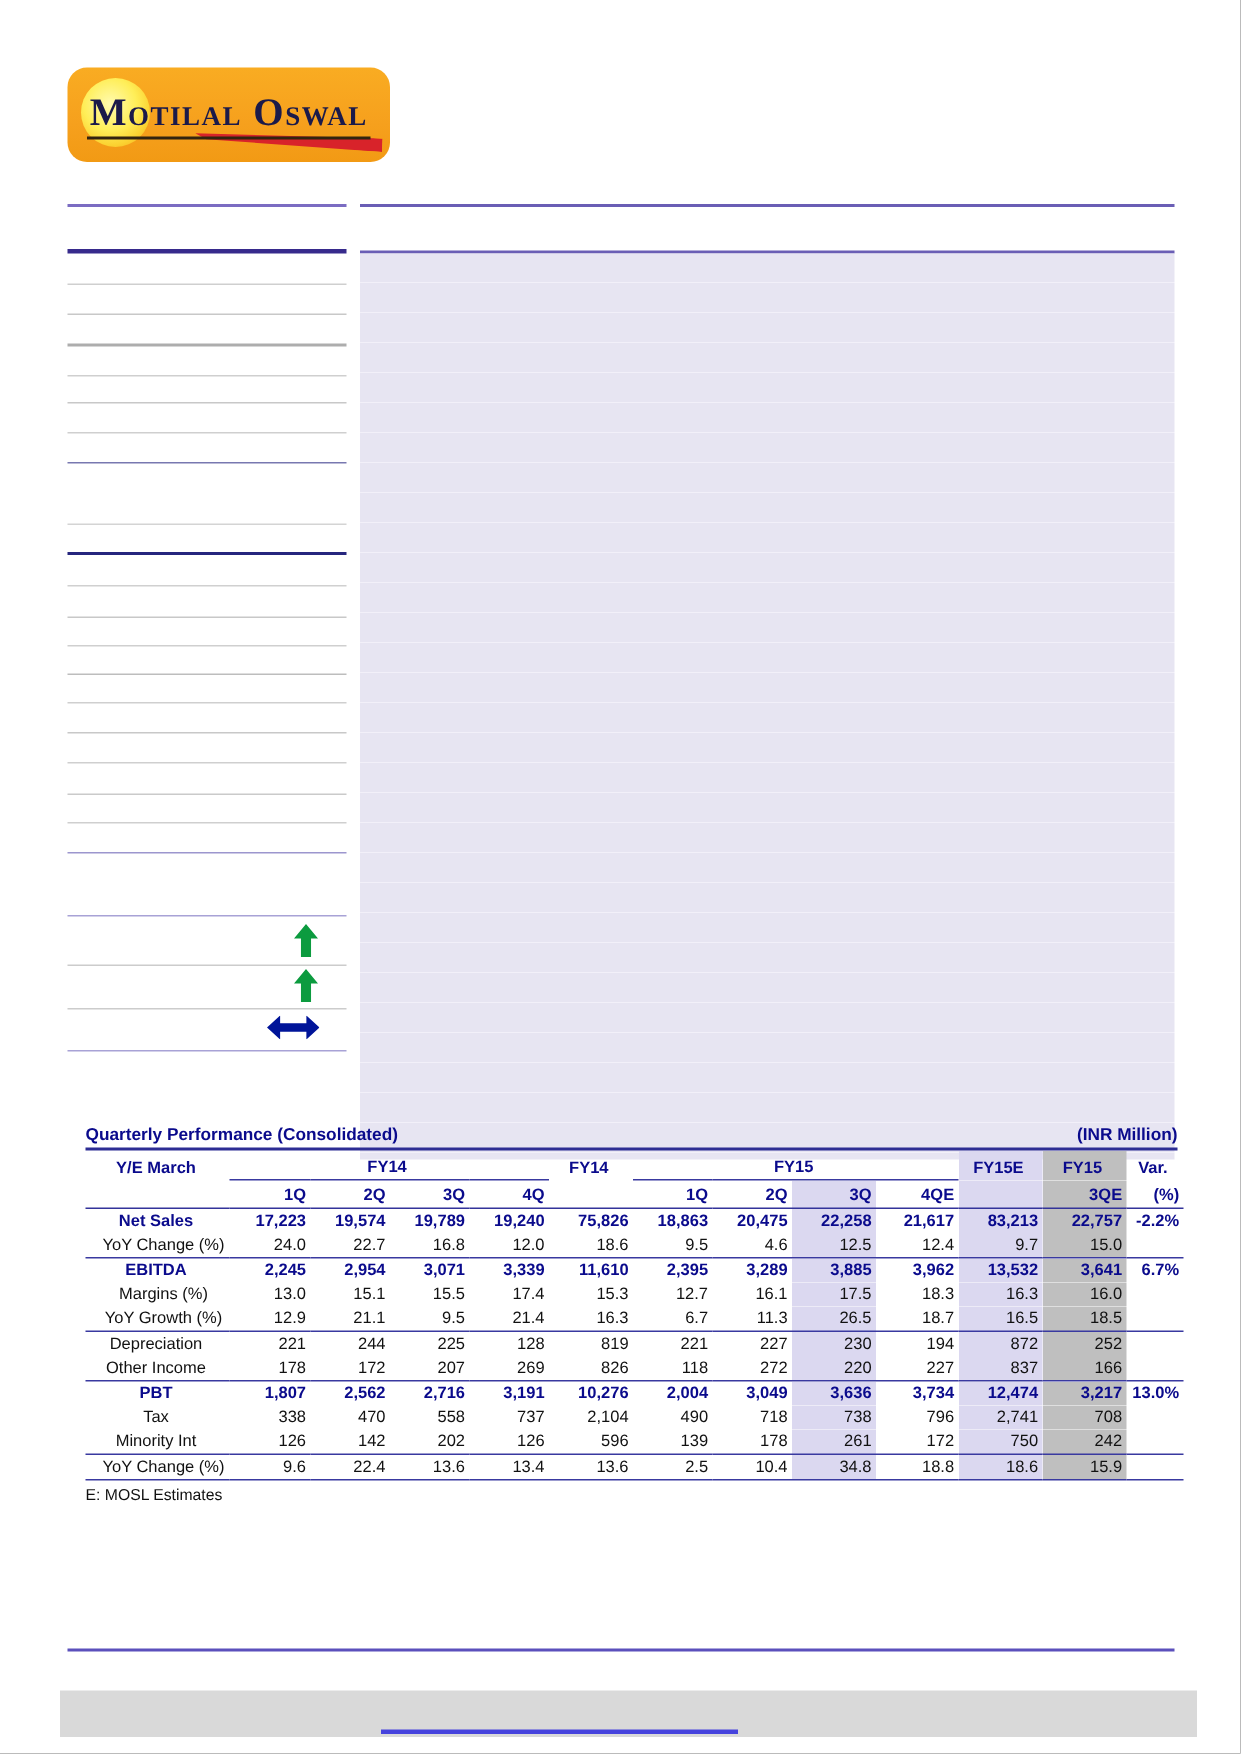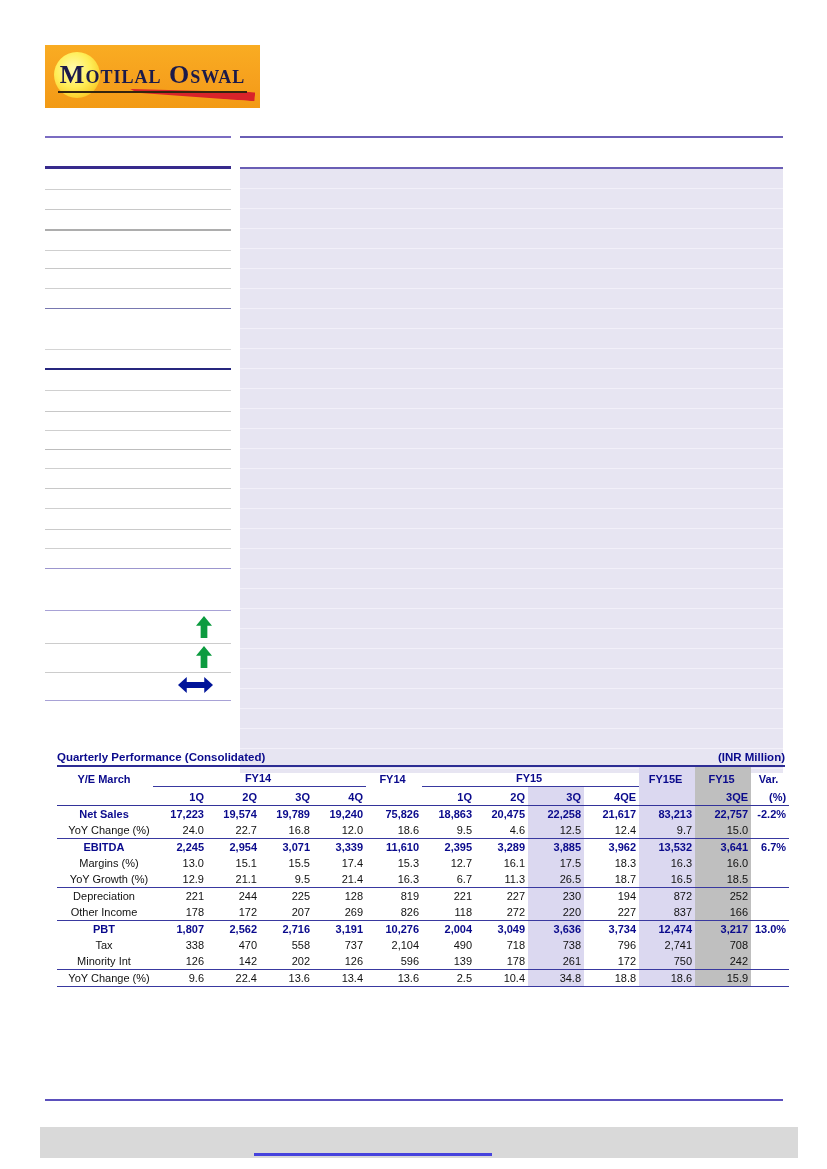--- a/index.html
+++ b/index.html
@@ -2,21 +2,21 @@
 <html><head>
 <meta charset="utf-8">
 <style>
   html,body{margin:0;padding:0;background:#888;}
   .page{position:relative;width:827px;height:1169px;background:#ffffff;margin:0 auto;
         font-family:"Liberation Sans",sans-serif;overflow:hidden;}
 
   
   .logo{position:absolute;left:45px;top:45px;width:215px;height:63px;
         background:linear-gradient(180deg,#F9AC22 0%,#F6A01D 60%,#F29A14 100%);
-        display:flex;align-items:center;justify-content:center;}
+        display:flex;align-items:center;justify-content:center;border-radius:13px;}
   .logo-sun{position:absolute;left:9px;top:7px;width:46px;height:46px;border-radius:50%;
         background:radial-gradient(circle at 42% 38%,#FFFBB0 0%,#FFEE58 45%,#FBD231 70%,rgba(250,200,40,0) 100%);}
   .logo-text{position:relative;z-index:2;font-family:"Liberation Serif",serif;
         font-variant:small-caps;font-weight:bold;font-size:26px;letter-spacing:1px;
         color:#1B1A4A;border-bottom:2.5px solid #33240F;padding:0 2px 1px 2px;}
   .logo-swoosh{position:absolute;z-index:1;left:85px;top:44px;width:125px;height:9px;
         background:#D8232A;clip-path:polygon(0 35%,100% 0,100% 100%,6% 75%);
         transform:rotate(3deg);}
 
   
@@ -320,20 +320,21 @@
             <td>2.5</td>
             <td>10.4</td>
             <td class="hl-lav">34.8</td>
             <td>18.8</td>
             <td class="hl-lav">18.6</td>
             <td class="hl-gray">15.9</td>
             <td></td>
           </tr>
         </tbody>
     </table>
+    <div class="footnote">E: MOSL Estimates</div>
   </div>
 
   <div class="bottom-rule"></div>
   <div class="footer-bar">
     <div class="footer-line"></div>
   </div>
 
 </div>
 
 </body></html>

